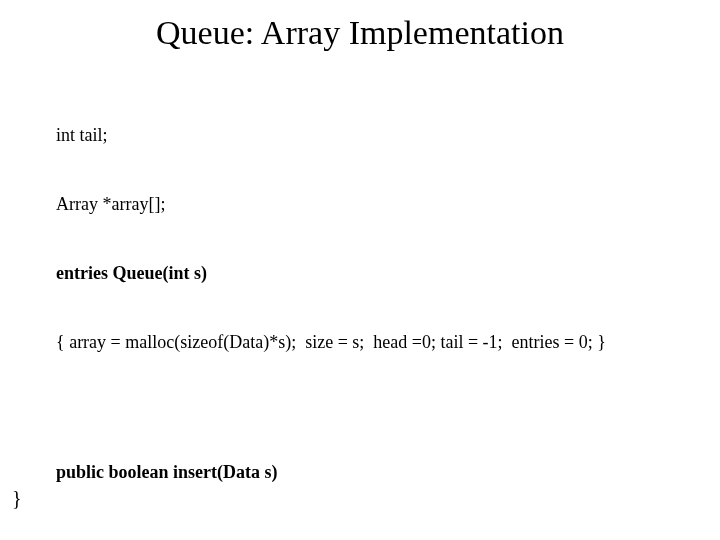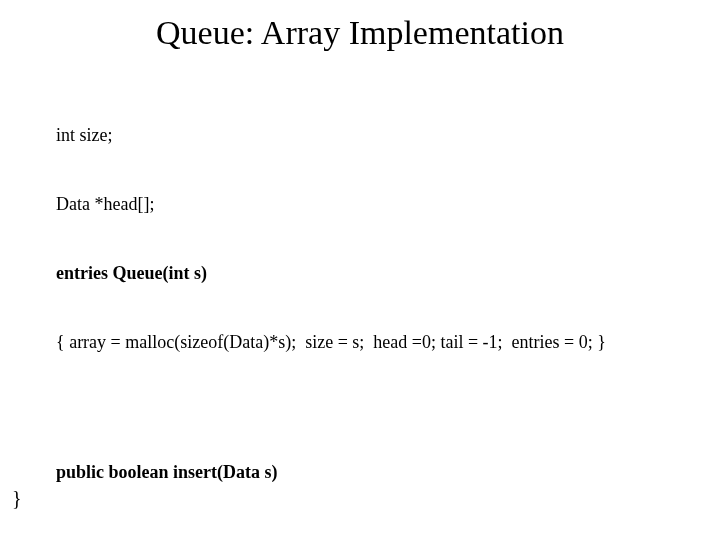--- a/index.html
+++ b/index.html
@@ -49,22 +49,22 @@
 </head>
 <body>
 
 <div class="slide">
 
   <div class="title">Queue: Array Implementation</div>
 
   <div class="body">
 
     <div class="block">
-      <div>int size;</div>
-      <div>Data *head[];</div>
+      <div>int tail;</div>
+      <div>Array *array[];</div>
       <div class="sig">entries Queue(int s)</div>
       <div>{ array = malloc(sizeof(Data)*s);  size = s;  head =0; tail = -1;  entries = 0; }</div>
     </div>
 
     <div class="block">
       <div class="sig">public boolean insert(Data s)</div>
       
       
     </div>
 

